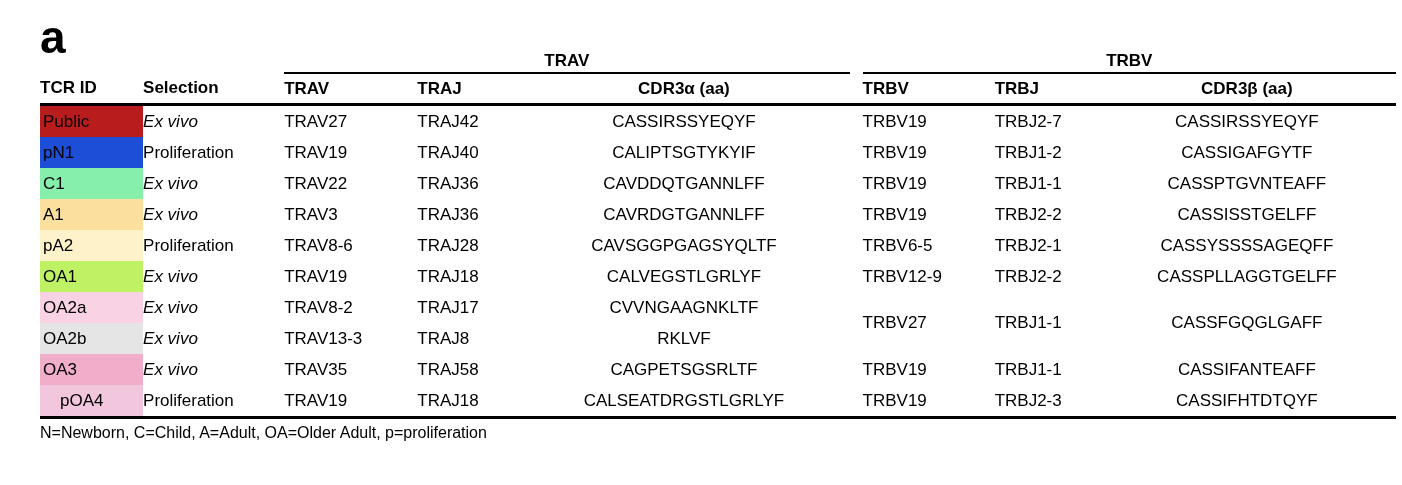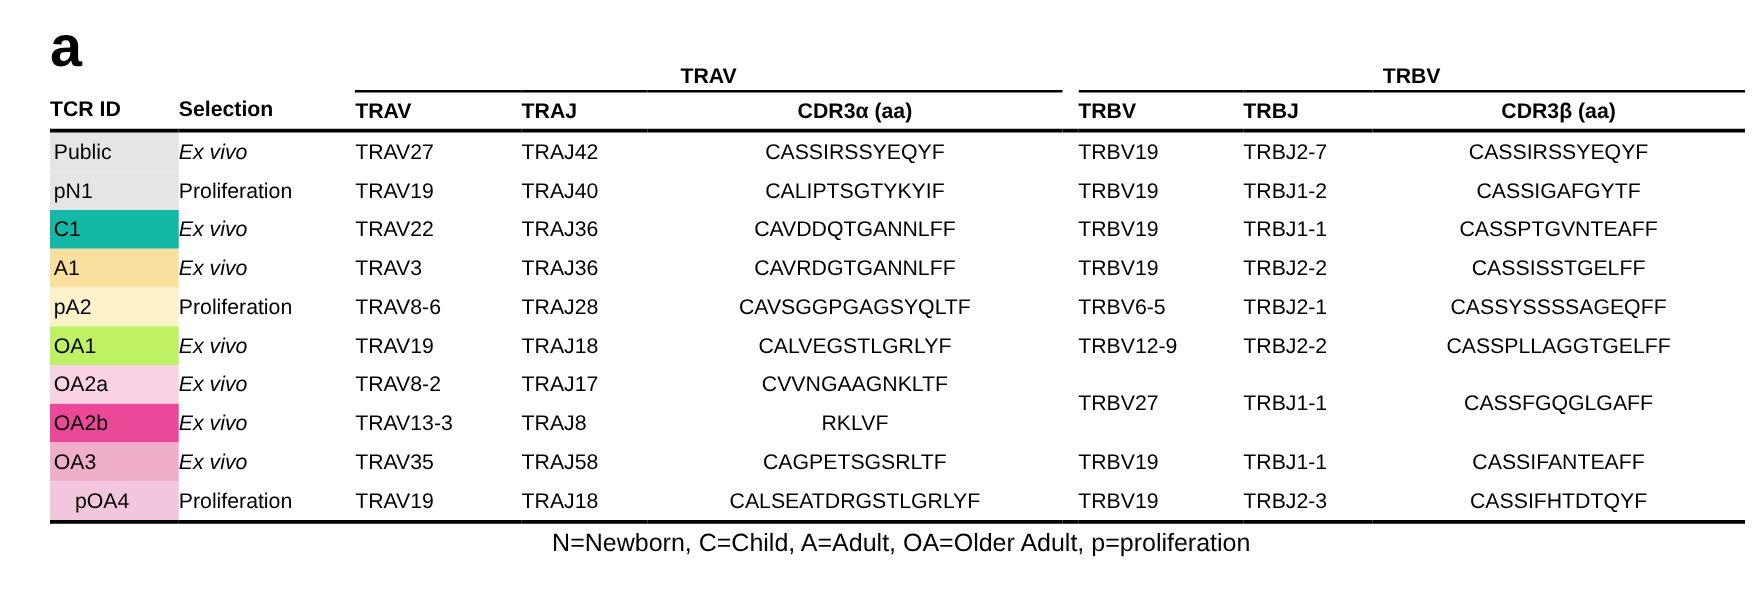--- a/index.html
+++ b/index.html
@@ -60,24 +60,23 @@
   }
   tr.colhead-row th {
     height: 29px;
     border-bottom: 3px solid #000;
   }
   .center { text-align: center; }
   .italic { font-style: italic; }
   td.id-cell { padding-left: 3px; }
   tbody tr.last td { border-bottom: 3px solid #000; }
   .footnote {
-    font-size: 20px;
+    font-size: 16px;
     margin: 4px 0 0 0;
     line-height: 1.2;
-    text-align: center;
   }
 </style>
 </head>
 <body>
 
 <div class="panel">
   <div class="panel-label">a</div>
 
   <table class="tcr">
     <colgroup>
@@ -105,43 +104,43 @@
         <th>TRAJ</th>
         <th class="center">CDR3α (aa)</th>
         <th></th>
         <th>TRBV</th>
         <th>TRBJ</th>
         <th class="center">CDR3β (aa)</th>
       </tr>
     </thead>
     <tbody>
       <tr>
-        <td class="id-cell" style="background-color: #e5e5e5;">Public</td>
+        <td class="id-cell" style="background-color: #b91c1c;">Public</td>
         <td class="italic">Ex vivo</td>
         <td>TRAV27</td>
         <td>TRAJ42</td>
         <td class="center">CASSIRSSYEQYF</td>
         <td></td>
         <td>TRBV19</td>
         <td>TRBJ2-7</td>
         <td class="center">CASSIRSSYEQYF</td>
       </tr>
       <tr>
-        <td class="id-cell" style="background-color: #e5e5e5;">pN1</td>
+        <td class="id-cell" style="background-color: #1d4ed8;">pN1</td>
         <td>Proliferation</td>
         <td>TRAV19</td>
         <td>TRAJ40</td>
         <td class="center">CALIPTSGTYKYIF</td>
         <td></td>
         <td>TRBV19</td>
         <td>TRBJ1-2</td>
         <td class="center">CASSIGAFGYTF</td>
       </tr>
       <tr>
-        <td class="id-cell" style="background-color: #14b8a6;">C1</td>
+        <td class="id-cell" style="background-color: #86efac;">C1</td>
         <td class="italic">Ex vivo</td>
         <td>TRAV22</td>
         <td>TRAJ36</td>
         <td class="center">CAVDDQTGANNLFF</td>
         <td></td>
         <td>TRBV19</td>
         <td>TRBJ1-1</td>
         <td class="center">CASSPTGVNTEAFF</td>
       </tr>
       <tr>
@@ -182,21 +181,21 @@
         <td class="italic">Ex vivo</td>
         <td>TRAV8-2</td>
         <td>TRAJ17</td>
         <td class="center">CVVNGAAGNKLTF</td>
         <td></td>
         <td rowspan="2">TRBV27</td>
         <td rowspan="2">TRBJ1-1</td>
         <td rowspan="2" class="center">CASSFGQGLGAFF</td>
       </tr>
       <tr>
-        <td class="id-cell" style="background-color: #ec4899;">OA2b</td>
+        <td class="id-cell" style="background-color: #e5e5e5;">OA2b</td>
         <td class="italic">Ex vivo</td>
         <td>TRAV13-3</td>
         <td>TRAJ8</td>
         <td class="center">RKLVF</td>
         <td></td>
       </tr>
       <tr>
         <td class="id-cell" style="background-color: rgb(241, 174, 203);">OA3</td>
         <td class="italic">Ex vivo</td>
         <td>TRAV35</td>

